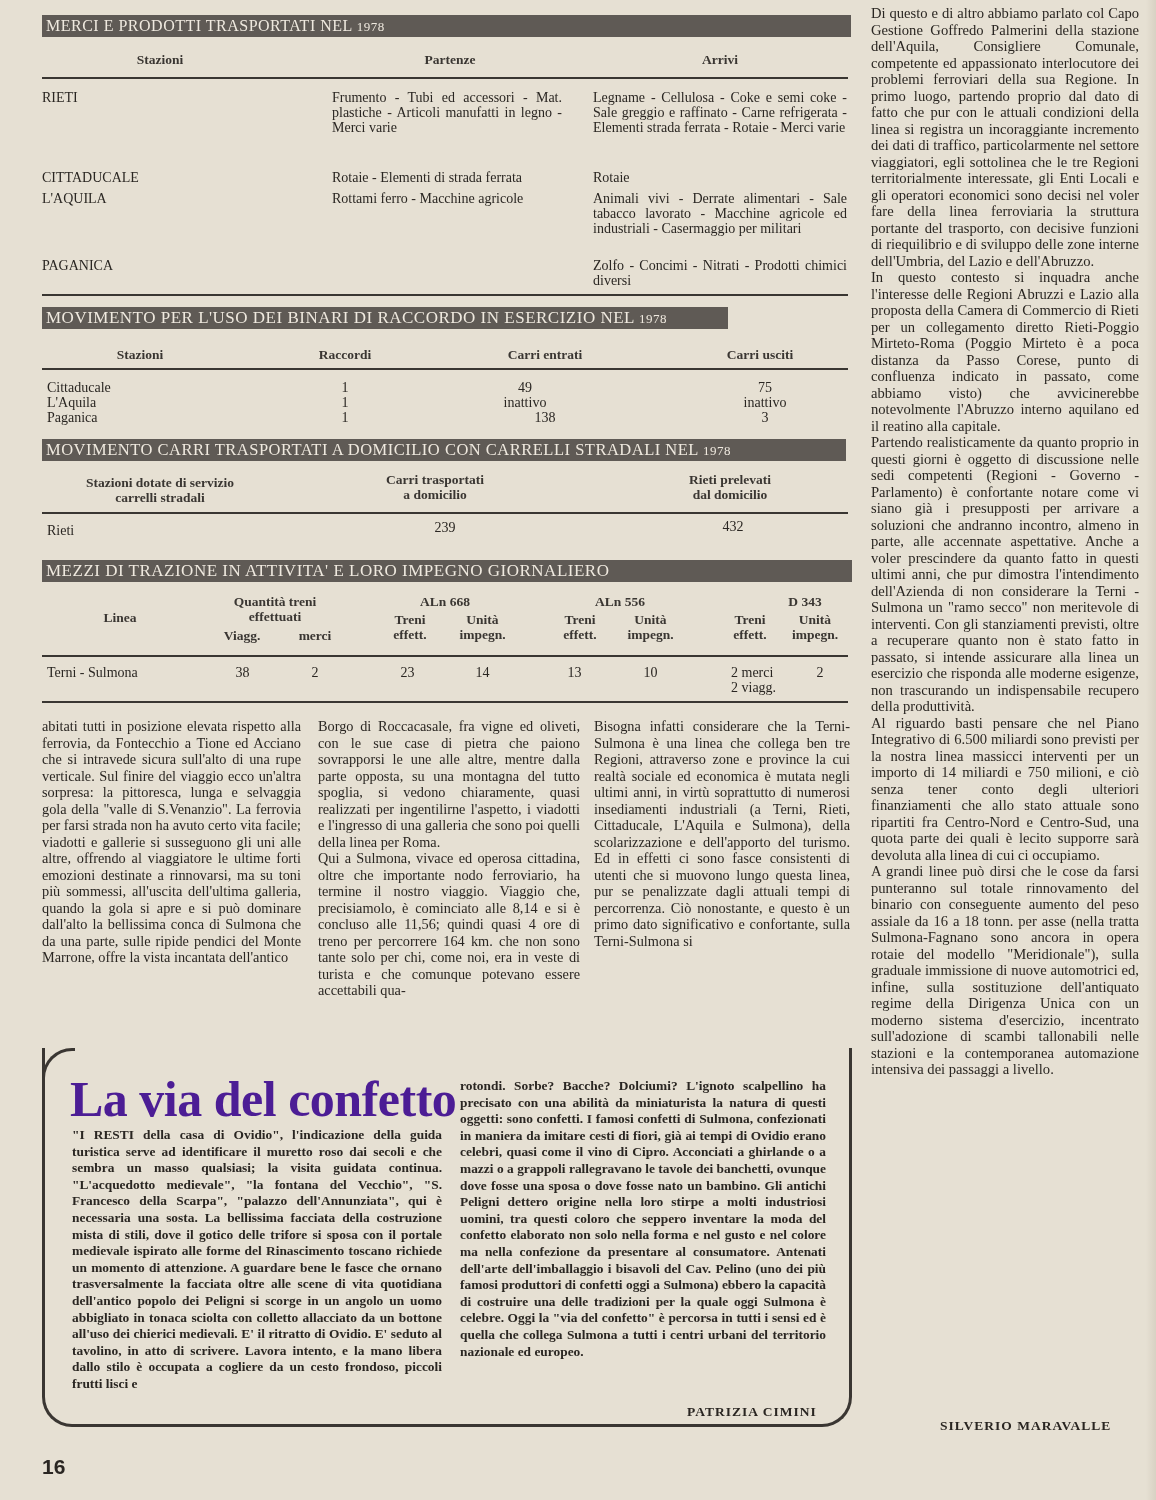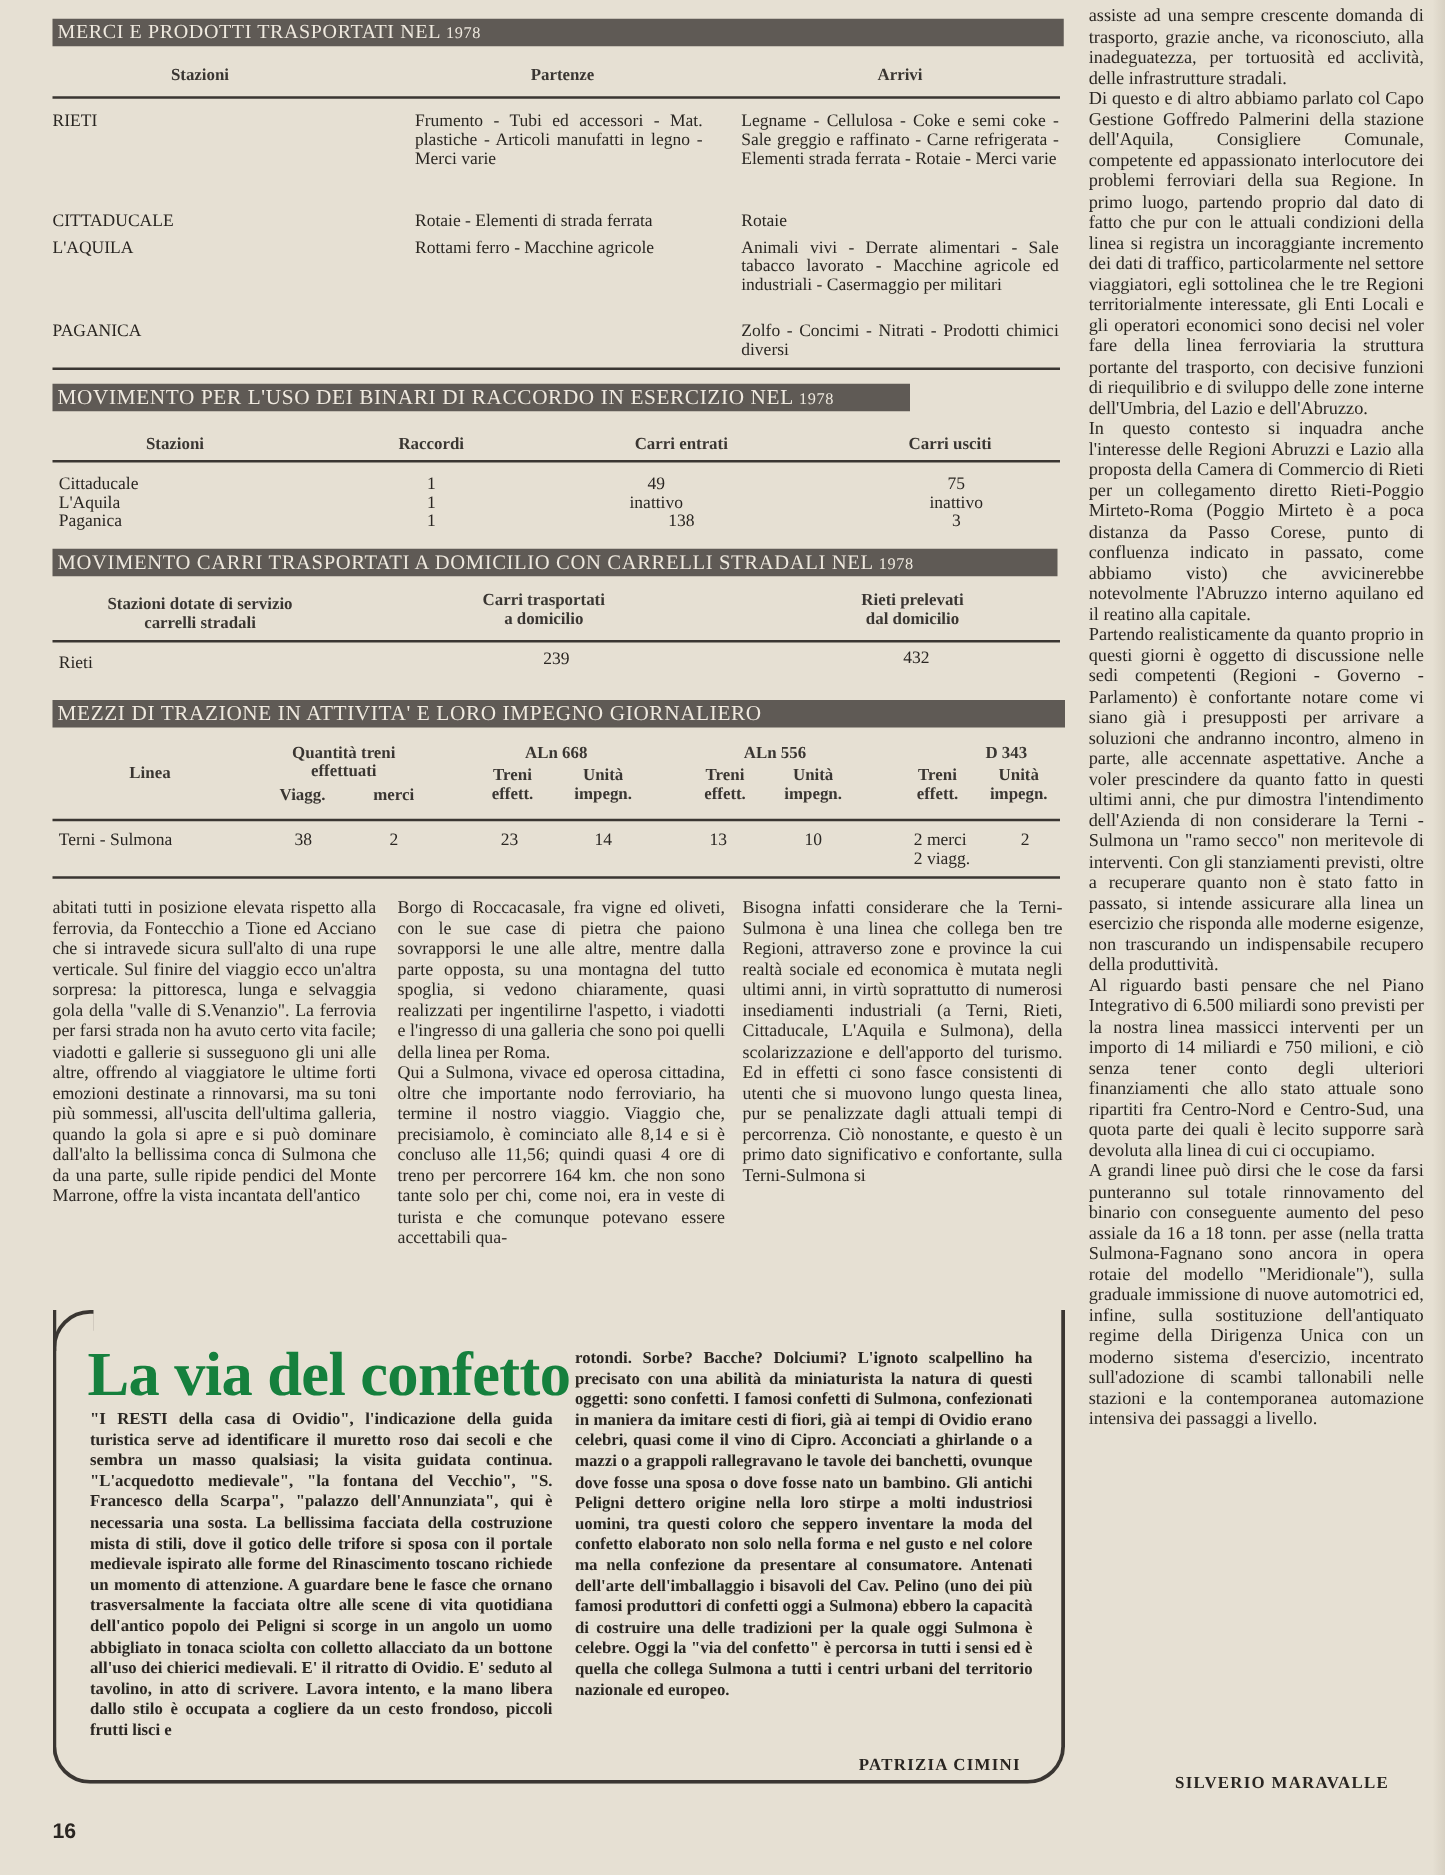--- a/index.html
+++ b/index.html
@@ -39,32 +39,32 @@
     border-radius: 0 0 30px 30px;
   }
   .box-top-left {
     position: absolute; left: 42px; top: 1048px; width: 30px; height: 30px;
     border-top: 3px solid #3a3632; border-left: 3px solid #3a3632;
     border-radius: 30px 0 0 0;
   }
   .box-title {
     position: absolute; left: 70px; top: 1072px;
     font-family: "Liberation Serif", serif; font-weight: bold;
-    font-size: 50px; line-height: 54px; color: #15803d; letter-spacing: -0.5px;
+    font-size: 50px; line-height: 54px; color: #4c1d95; letter-spacing: -0.5px;
   }
   .bcol {
     position: absolute; font-family: "Liberation Serif", serif; font-weight: bold;
     font-size: 13.4px; line-height: 16.6px; text-align: justify;
   }
   .sig {
     position: absolute; font-weight: bold; font-size: 13.5px; letter-spacing: 1px;
   }
   .pagenum {
     position: absolute; left: 42px; top: 1455px;
-    font-family: "Liberation Sans", sans-serif; font-weight: bold; font-size: 17px;
+    font-family: "Liberation Sans", sans-serif; font-weight: bold; font-size: 21px;
   }
 </style>
 </head>
 <body>
 
 <div class="page-edge"></div>
 
 <div class="bar" style="top:15px;width:805px;">
   <span>MERCI E PRODOTTI TRASPORTATI NEL</span>
   <span class="yr">1978</span>
@@ -210,21 +210,20 @@
   <p>abitati tutti in posizione elevata rispetto alla ferrovia, da Fontecchio a Tione ed Acciano che si intravede sicura sull'alto di una rupe verticale. Sul finire del viaggio ecco un'altra sorpresa: la pittoresca, lunga e selvaggia gola della "valle di S.Venanzio". La ferrovia per farsi strada non ha avuto certo vita facile; viadotti e gallerie si susseguono gli uni alle altre, offrendo al viaggiatore le ultime forti emozioni destinate a rinnovarsi, ma su toni più sommessi, all'uscita dell'ultima galleria, quando la gola si apre e si può dominare dall'alto la bellissima conca di Sulmona che da una parte, sulle ripide pendici del Monte Marrone, offre la vista incantata dell'antico</p>
 </div>
 <div class="col" style="left:318px;top:718px;width:262px;">
   <p>Borgo di Roccacasale, fra vigne ed oliveti, con le sue case di pietra che paiono sovrapporsi le une alle altre, mentre dalla parte opposta, su una montagna del tutto spoglia, si vedono chiaramente, quasi realizzati per ingentilirne l'aspetto, i viadotti e l'ingresso di una galleria che sono poi quelli della linea per Roma.</p>
   <p>Qui a Sulmona, vivace ed operosa cittadina, oltre che importante nodo ferroviario, ha termine il nostro viaggio. Viaggio che, precisiamolo, è cominciato alle 8,14 e si è concluso alle 11,56; quindi quasi 4 ore di treno per percorrere 164 km. che non sono tante solo per chi, come noi, era in veste di turista e che comunque potevano essere accettabili qua-</p>
 </div>
 <div class="col" style="left:594px;top:718px;width:256px;">
   <p>Bisogna infatti considerare che la Terni-Sulmona è una linea che collega ben tre Regioni, attraverso zone e province la cui realtà sociale ed economica è mutata negli ultimi anni, in virtù soprattutto di numerosi insediamenti industriali (a Terni, Rieti, Cittaducale, L'Aquila e Sulmona), della scolarizzazione e dell'apporto del turismo. Ed in effetti ci sono fasce consistenti di utenti che si muovono lungo questa linea, pur se penalizzate dagli attuali tempi di percorrenza. Ciò nonostante, e questo è un primo dato significativo e confortante, sulla Terni-Sulmona si</p>
 </div>
 <div class="col" style="left:871px;top:5px;width:268px;font-size:14.6px;line-height:16.5px;">
-  <p>assiste ad una sempre crescente domanda di trasporto, grazie anche, va riconosciuto, alla inadeguatezza, per tortuosità ed acclività, delle infrastrutture stradali.</p>
   <p>Di questo e di altro abbiamo parlato col Capo Gestione Goffredo Palmerini della stazione dell'Aquila, Consigliere Comunale, competente ed appassionato interlocutore dei problemi ferroviari della sua Regione. In primo luogo, partendo proprio dal dato di fatto che pur con le attuali condizioni della linea si registra un incoraggiante incremento dei dati di traffico, particolarmente nel settore viaggiatori, egli sottolinea che le tre Regioni territorialmente interessate, gli Enti Locali e gli operatori economici sono decisi nel voler fare della linea ferroviaria la struttura portante del trasporto, con decisive funzioni di riequilibrio e di sviluppo delle zone interne dell'Umbria, del Lazio e dell'Abruzzo.</p>
   <p>In questo contesto si inquadra anche l'interesse delle Regioni Abruzzi e Lazio alla proposta della Camera di Commercio di Rieti per un collegamento diretto Rieti-Poggio Mirteto-Roma (Poggio Mirteto è a poca distanza da Passo Corese, punto di confluenza indicato in passato, come abbiamo visto) che avvicinerebbe notevolmente l'Abruzzo interno aquilano ed il reatino alla capitale.</p>
   <p>Partendo realisticamente da quanto proprio in questi giorni è oggetto di discussione nelle sedi competenti (Regioni - Governo - Parlamento) è confortante notare come vi siano già i presupposti per arrivare a soluzioni che andranno incontro, almeno in parte, alle accennate aspettative. Anche a voler prescindere da quanto fatto in questi ultimi anni, che pur dimostra l'intendimento dell'Azienda di non considerare la Terni -Sulmona un "ramo secco" non meritevole di interventi. Con gli stanziamenti previsti, oltre a recuperare quanto non è stato fatto in passato, si intende assicurare alla linea un esercizio che risponda alle moderne esigenze, non trascurando un indispensabile recupero della produttività.</p>
   <p>Al riguardo basti pensare che nel Piano Integrativo di 6.500 miliardi sono previsti per la nostra linea massicci interventi per un importo di 14 miliardi e 750 milioni, e ciò senza tener conto degli ulteriori finanziamenti che allo stato attuale sono ripartiti fra Centro-Nord e Centro-Sud, una quota parte dei quali è lecito supporre sarà devoluta alla linea di cui ci occupiamo.</p>
   <p>A grandi linee può dirsi che le cose da farsi punteranno sul totale rinnovamento del binario con conseguente aumento del peso assiale da 16 a 18 tonn. per asse (nella tratta Sulmona-Fagnano sono ancora in opera rotaie del modello "Meridionale"), sulla graduale immissione di nuove automotrici ed, infine, sulla sostituzione dell'antiquato regime della Dirigenza Unica con un moderno sistema d'esercizio, incentrato sull'adozione di scambi tallonabili nelle stazioni e la contemporanea automazione intensiva dei passaggi a livello.</p>
 </div>
 <div class="sig" style="left:940px;top:1418px;">SILVERIO MARAVALLE</div>
 
 <div class="box"></div>
 <div class="box-top-left"></div>

